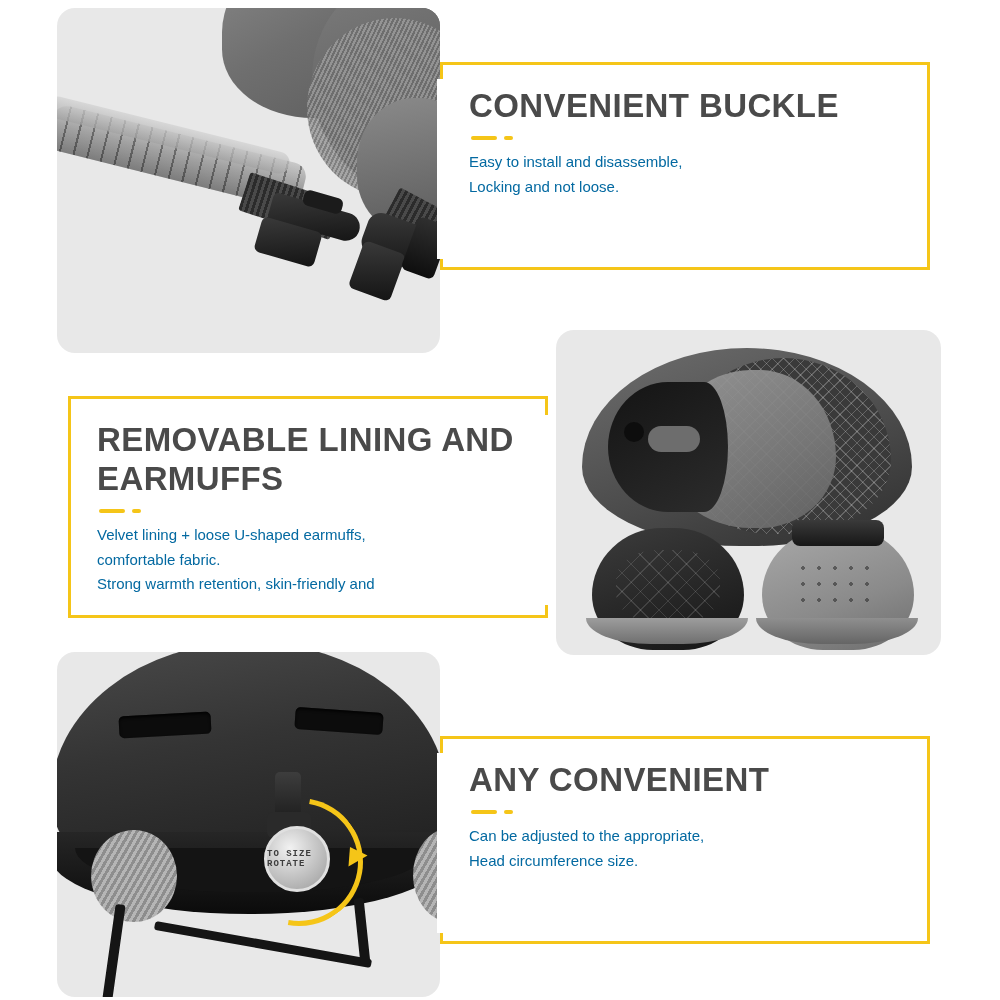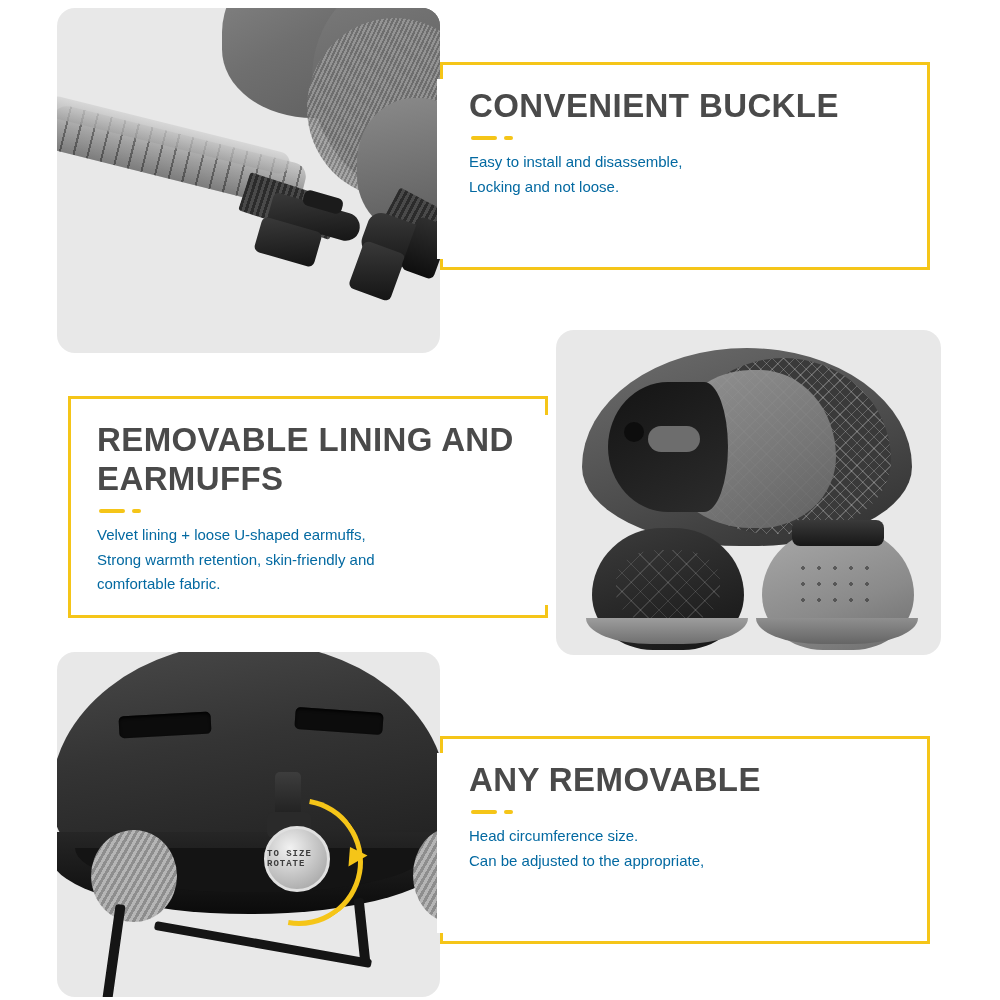--- a/index.html
+++ b/index.html
@@ -282,22 +282,22 @@
   <div class="callout" style="left:68px; top:396px; width:480px; height:222px;">
     <div class="notch" style="right:-6px; top:16px; width:12px; height:190px;"></div>
     <div class="inner">
       <h2>REMOVABLE LINING AND</h2>
       <h2>EARMUFFS</h2>
       <div class="dashes">
           <i class="d1"></i>
           <i class="d2"></i>
         </div>
       <p>Velvet lining + loose U-shaped earmuffs,</p>
+      <p>comfortable fabric.</p>
       <p>Strong warmth retention, skin-friendly and</p>
-      <p>comfortable fabric.</p>
     </div>
   </div>
 
   <div class="photo" id="photo-dial">
     <div class="helmet-body" style="left:-6px; top:-10px; width:396px; height:250px;"></div>
     <div class="vent" style="left:62px; top:62px; width:92px; height:22px; transform:rotate(-3deg);"></div>
     <div class="vent" style="left:238px; top:58px; width:88px; height:22px; transform:rotate(4deg);"></div>
     <div class="rim" style="left:-6px; top:180px; width:396px; height:82px; background:linear-gradient(180deg,#262626,#0b0b0b);"></div>
     <div style="position:absolute; left:18px; top:196px; width:356px; height:44px; background:#141414; border-radius:0 0 46% 46%/0 0 100% 100%;"></div>
 
@@ -314,23 +314,23 @@
     <div class="fur-pad" style="left:356px; top:176px; width:76px; height:94px;"></div>
 
     <div class="chin-strap" style="left:52px; top:252px; width:10px; height:96px; transform: rotate(8deg);"></div>
     <div class="chin-strap" style="left:96px; top:288px; width:220px; height:9px; transform: rotate(10deg);"></div>
     <div class="chin-strap" style="left:300px; top:246px; width:10px; height:66px; transform: rotate(-6deg);"></div>
   </div>
 
   <div class="callout" style="left:440px; top:736px; width:490px; height:208px;">
     <div class="notch" style="left:-6px; top:14px; width:12px; height:180px;"></div>
     <div class="inner">
-      <h2>ANY REMOVABLE</h2>
+      <h2>ANY CONVENIENT</h2>
       <div class="dashes">
           <i class="d1"></i>
           <i class="d2"></i>
         </div>
+      <p>Can be adjusted to the appropriate,</p>
       <p>Head circumference size.</p>
-      <p>Can be adjusted to the appropriate,</p>
     </div>
   </div>
 
 </div>
 
 </body></html>

